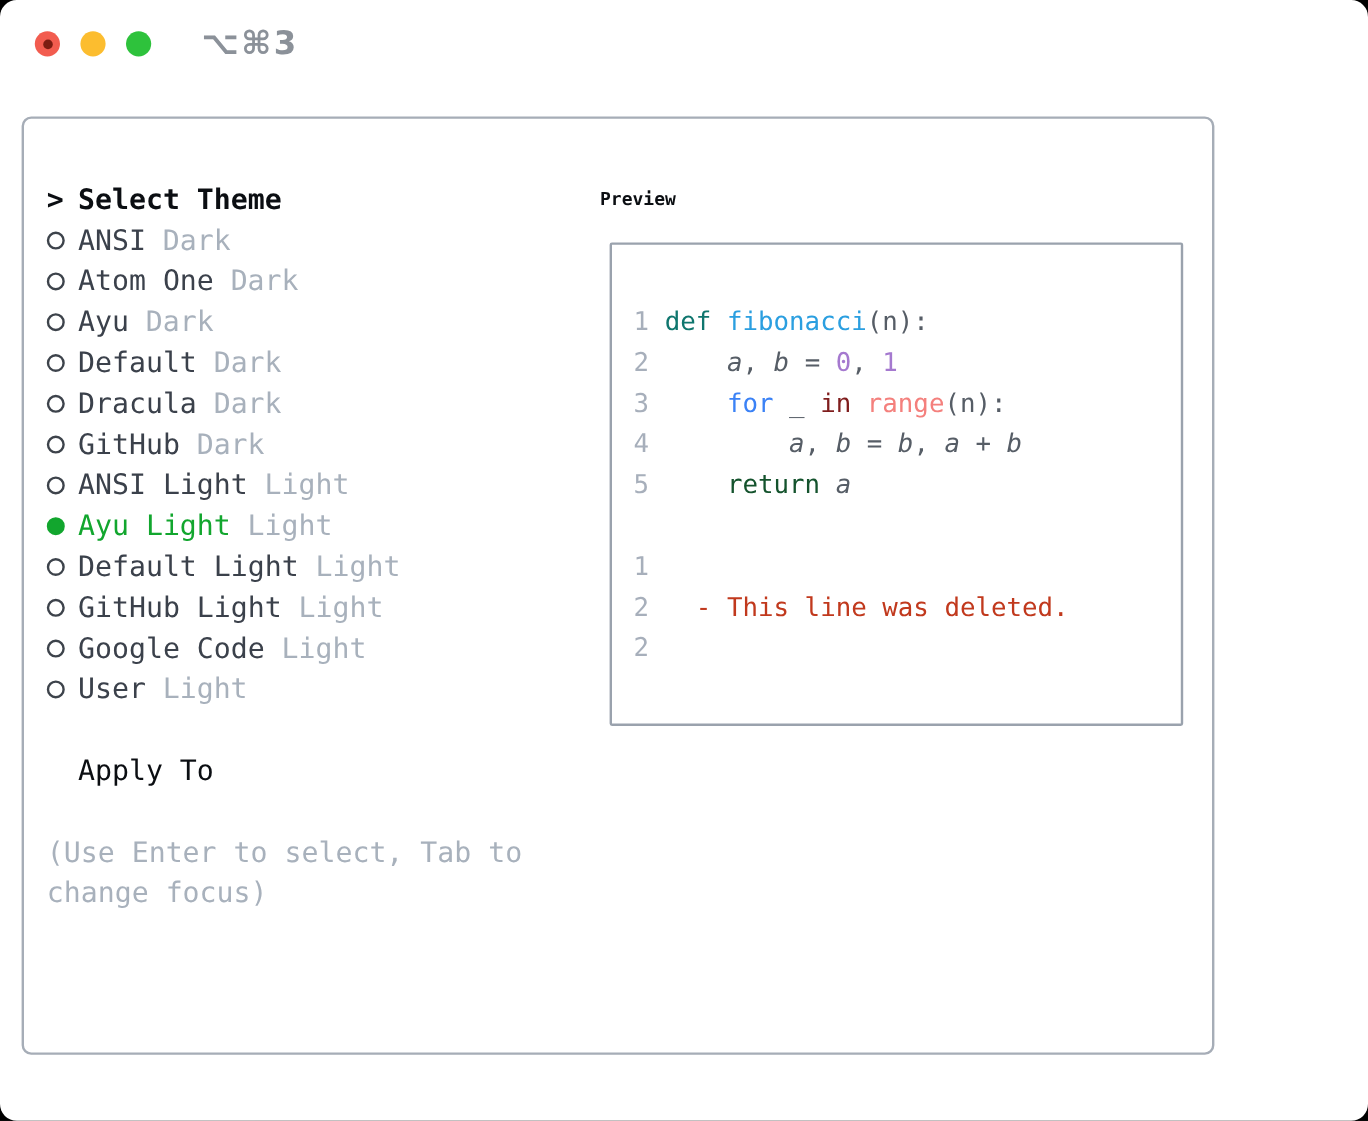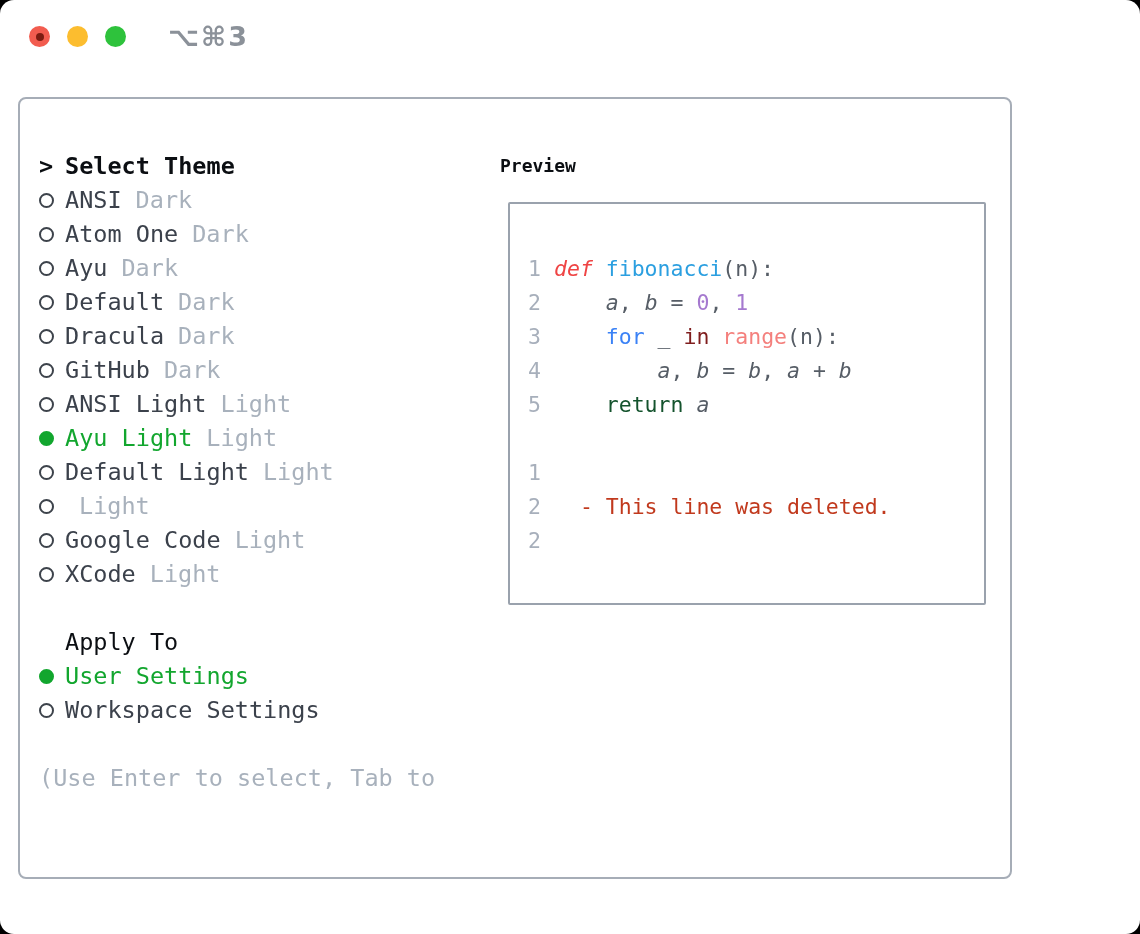--- a/index.html
+++ b/index.html
@@ -53,21 +53,21 @@
   .selected .radio { border-color:var(--selected-green); background:var(--selected-green); }
   .item-name { color:var(--text-dark); }
   .selected .item-name { color:var(--selected-green); }
   .item-variant { color:var(--muted); padding-left:14px; }
   .footer-line { color:var(--muted); }
 
   
   .preview-heading {
     position:absolute; left:480px; top:50px;
     height:34px; line-height:34px;
-    font-size:18px; font-weight:700; color:var(--heading-black);
+    font-size:15px; font-weight:700; color:var(--heading-black);
   }
   .preview-box {
     position:absolute; left:488px; top:103px;
     width:478px; height:403px;
     border:2px solid var(--preview-border);
     border-radius:2px;
     padding:48px 0 0 18px;
     font-size:21.5px; line-height:34px;
     overflow:hidden;
   }
@@ -163,71 +163,59 @@
     <span class="prefix">
       <span class="radio"></span>
     </span>
     <span class="item-name">Default Light</span>
     <span class="item-variant">Light</span>
   </div>
           <div class="row theme-item">
     <span class="prefix">
       <span class="radio"></span>
     </span>
+    <span class="item-name">GitHub Light</span>
     <span class="item-variant">Light</span>
   </div>
           <div class="row theme-item">
     <span class="prefix">
       <span class="radio"></span>
     </span>
     <span class="item-name">Google Code</span>
     <span class="item-variant">Light</span>
   </div>
           <div class="row theme-item">
     <span class="prefix">
       <span class="radio"></span>
     </span>
-    <span class="item-name">XCode</span>
+    <span class="item-name">User</span>
     <span class="item-variant">Light</span>
   </div>
         </div>
 
       <div class="row"></div>
 
       <div class="row">
         <span class="prefix"></span>
         <span class="heading2">Apply To</span>
       </div>
 
-      <div id="apply-list">
-          <div class="row apply-item selected">
-    <span class="prefix">
-      <span class="radio"></span>
-    </span>
-    <span class="item-name">User Settings</span>
-  </div>
-          <div class="row apply-item">
-    <span class="prefix">
-      <span class="radio"></span>
-    </span>
-    <span class="item-name">Workspace Settings</span>
-  </div>
-        </div>
 
       <div class="row"></div>
 
       <div class="row footer-line">(Use Enter to select, Tab to</div>
+      <div class="row footer-line">change focus)</div>
     </div>
 
     <div class="preview-heading">Preview</div>
 
     <div class="preview-box" id="preview-box">
         <div class="pline">
     <span class="ln">1</span>
-    <span class="code"><span style="color: #ef4444; font-style: italic;">def </span><span style="color: rgb(43, 159, 224);">fibonacci</span><span style="color: rgb(86, 93, 102);">(n):</span></span>
+    <span class="code"><span style="color: #0f766e;">def </span><span style="color: rgb(43, 159, 224);">fibonacci</span><span style="color: rgb(86, 93, 102);">(n):</span></span>
   </div>
         <div class="pline">
     <span class="ln">2</span>
     <span class="code"><span style="color: rgb(86, 93, 102);">    </span><span style="color: rgb(86, 93, 102); font-style: italic;">a</span><span style="color: rgb(86, 93, 102);">, </span><span style="color: rgb(86, 93, 102); font-style: italic;">b</span><span style="color: rgb(86, 93, 102);"> = </span><span style="color: rgb(165, 121, 207);">0</span><span style="color: rgb(86, 93, 102);">, </span><span style="color: rgb(165, 121, 207);">1</span></span>
   </div>
         <div class="pline">
     <span class="ln">3</span>
     <span class="code"><span style="color: rgb(86, 93, 102);">    </span><span style="color: #3b82f6;">for</span><span style="color: rgb(86, 93, 102);"> _ </span><span style="color: #7f1d1d;">in</span><span style="color: rgb(86, 93, 102);"> </span><span style="color: rgb(244, 128, 125);">range</span><span style="color: rgb(86, 93, 102);">(n):</span></span>
   </div>
         <div class="pline">

